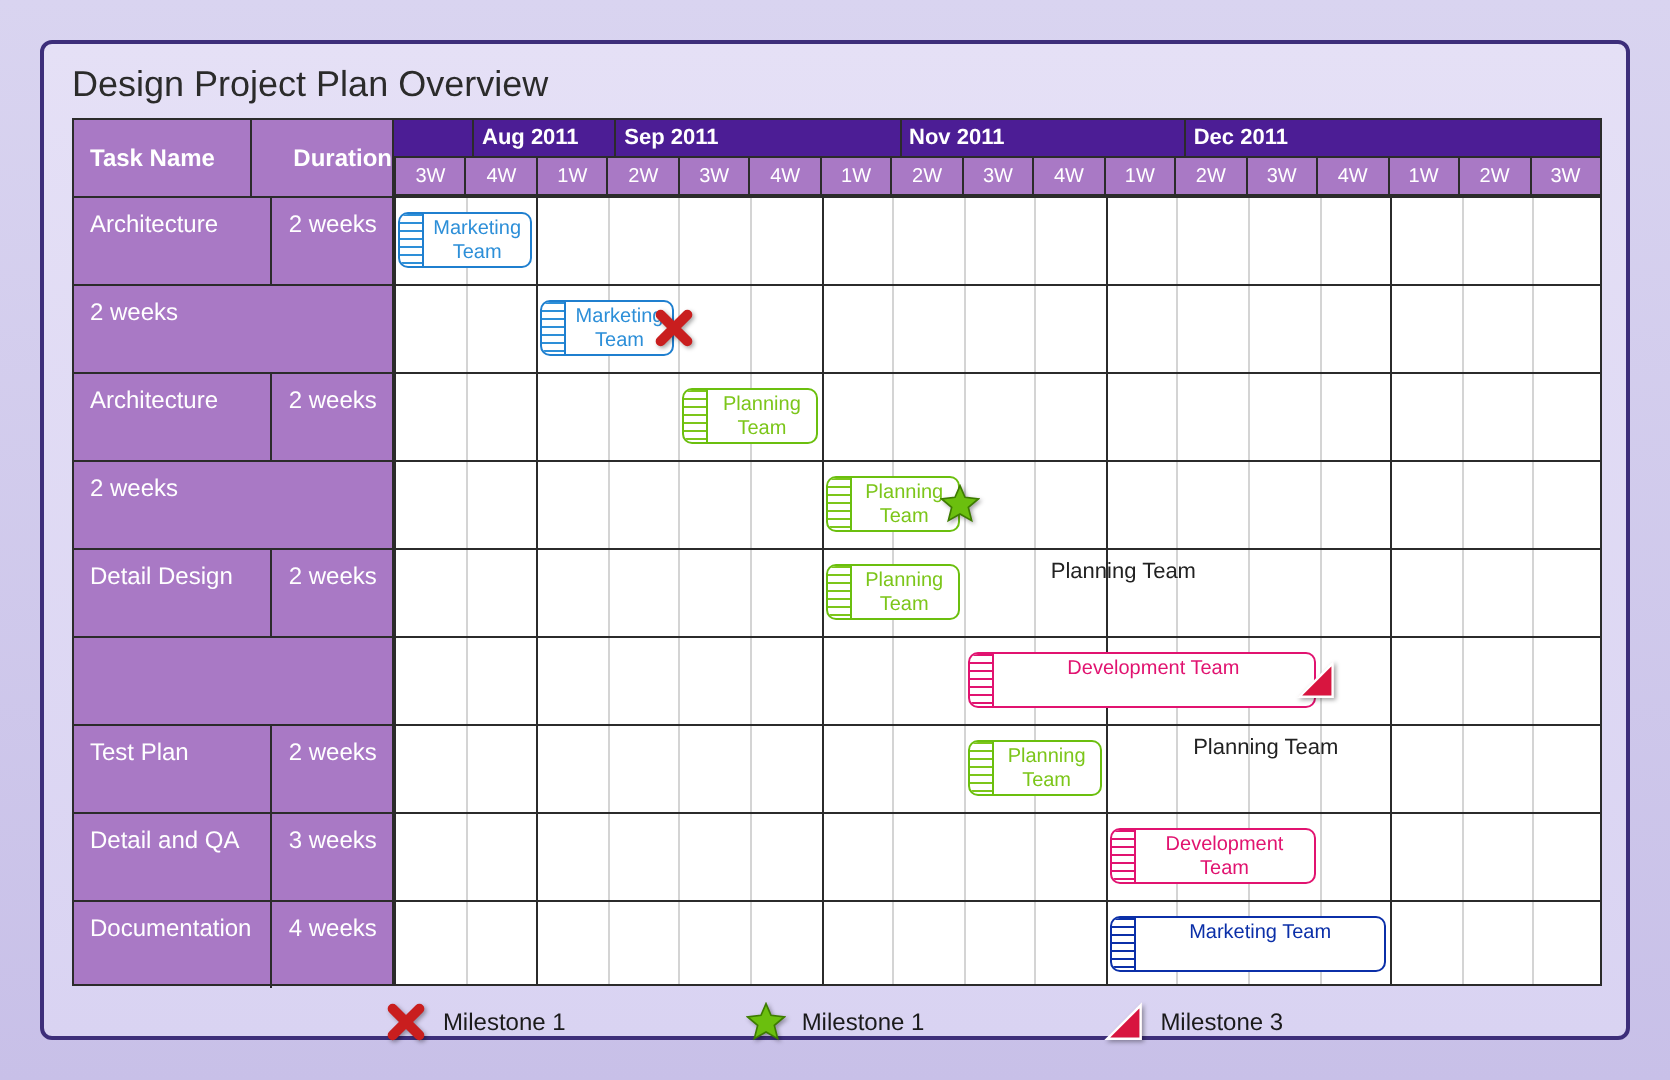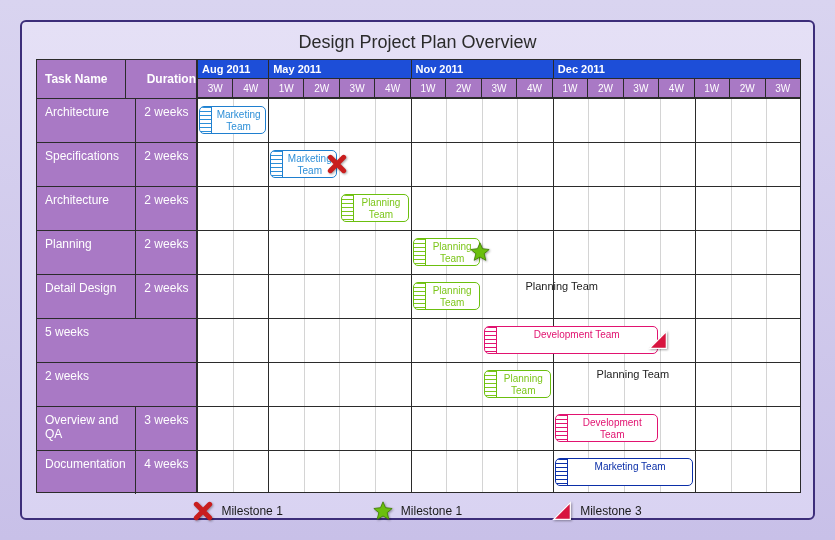--- a/index.html
+++ b/index.html
@@ -11,21 +11,21 @@
   }
   .card {
     width: 795px; height: 500px;
     background: linear-gradient(180deg, #e5e0f6 0%, #d9d3f2 100%);
     border: 2px solid #3d2e7a;
     border-radius: 6px;
     padding: 6px 14px 10px;
     position: relative;
   }
   .title {
-    text-align: center;
+    text-align: left;
     font-size: 18px;
     color: #2b2b2b;
     font-weight: 400;
     padding: 4px 0 6px;
   }
   .chart-wrap {
     border: 1px solid #2b2b2b;
     background: #fff;
     position: relative;
   }
@@ -38,22 +38,23 @@
     display: flex;
   }
   .hdr-left .col {
     color: #fff; font-size: 12px; font-weight: bold;
     display: flex; align-items: center; padding-left: 8px;
   }
   .hdr-left .col.task { width: 100px; border-right: 1px solid #2b2b2b; }
   .hdr-left .col.dur { width: 60px; margin-left: 13px; }
   .hdr-months {
     position: absolute; top: 0; left: 160px; right: 0; height: 19px;
-    background: #1d4ed8; display: flex;
+    background: #4c1d95; display: flex;
     border-bottom: 1px solid #2b2b2b;
+    padding-left: 39px;
   }
   .hdr-months .m {
     color: #fff; font-size: 11px; font-weight: bold;
     border-left: 1px solid #2b2b2b;
     padding-left: 4px; display: flex; align-items: center;
   }
   .hdr-weeks {
     position: absolute; top: 19px; left: 160px; right: 0; height: 19px;
     background: #a979c5; display: flex;
     border-bottom: 1px solid #2b2b2b;
@@ -138,21 +139,21 @@
 <div class="card">
   <div class="title">Design Project Plan Overview</div>
 
   <div class="chart-wrap" id="chart" style="width: 765px; height: 434px;">
       <div class="hdr-left">
   <div class="col task">Task Name</div>
   <div class="col dur">Duration</div>
 </div>
       <div class="hdr-months">
         <div class="m" style="width:71.17647058823529px">Aug 2011</div>
-        <div class="m" style="width:142.35294117647058px">May 2011</div>
+        <div class="m" style="width:142.35294117647058px">Sep 2011</div>
         <div class="m" style="width:142.35294117647058px">Nov 2011</div>
         <div class="m" style="width:106.76470588235293px">Dec 2011</div>
       </div>
       <div class="hdr-weeks">
         <div class="w" style="width:35.588235294117645px">3W</div>
         <div class="w" style="width:35.588235294117645px">4W</div>
         <div class="w" style="width:35.588235294117645px">1W</div>
         <div class="w" style="width:35.588235294117645px">2W</div>
         <div class="w" style="width:35.588235294117645px">3W</div>
         <div class="w" style="width:35.588235294117645px">4W</div>
@@ -167,43 +168,41 @@
         <div class="w" style="width:35.588235294117645px">1W</div>
         <div class="w" style="width:35.588235294117645px">2W</div>
         <div class="w" style="width:35.588235294117645px">3W</div>
       </div>
       <div class="body-left">
         <div class="row">
     <div class="task">Architecture</div>
     <div class="dur">2 weeks</div>
   </div>
         <div class="row">
-    <div class="task">Specifications</div>
     <div class="dur">2 weeks</div>
   </div>
         <div class="row">
     <div class="task">Architecture</div>
     <div class="dur">2 weeks</div>
   </div>
         <div class="row">
-    <div class="task">Planning</div>
     <div class="dur">2 weeks</div>
   </div>
         <div class="row">
     <div class="task">Detail Design</div>
     <div class="dur">2 weeks</div>
   </div>
         <div class="row">
-    <div class="dur">5 weeks</div>
-  </div>
-        <div class="row">
-    <div class="dur">2 weeks</div>
-  </div>
-        <div class="row">
-    <div class="task">Overview and QA</div>
+  </div>
+        <div class="row">
+    <div class="task">Test Plan</div>
+    <div class="dur">2 weeks</div>
+  </div>
+        <div class="row">
+    <div class="task">Detail and QA</div>
     <div class="dur">3 weeks</div>
   </div>
         <div class="row">
     <div class="task">Documentation</div>
     <div class="dur">4 weeks</div>
   </div>
       </div>
       <div class="body-grid">
         <div class="vline month" style="left:0px"></div>
         <div class="vline" style="left:35.588235294117645px"></div>

